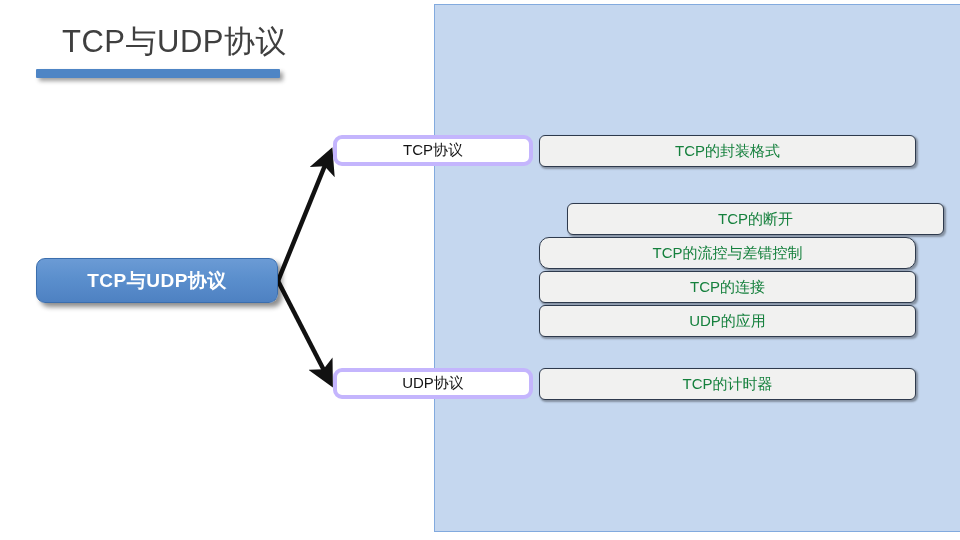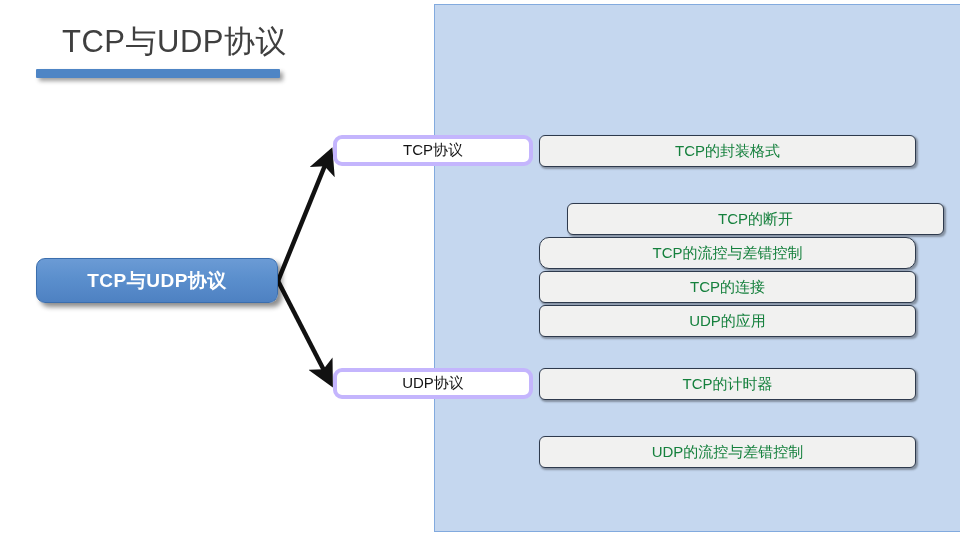--- a/index.html
+++ b/index.html
@@ -179,17 +179,14 @@
   <div class="leaf-box" style="top:271px;">
     <span class="leaf-label">TCP的连接</span>
   </div>
   <div class="leaf-box" style="top:305px;">
     <span class="leaf-label">UDP的应用</span>
   </div>
 
   <div class="leaf-box" style="top:368px;">
     <span class="leaf-label">TCP的计时器</span>
   </div>
-  <div class="leaf-box" style="top:436px;">
-    <span class="leaf-label">UDP的流控与差错控制</span>
-  </div>
 
 </div>
 
 </body></html>

